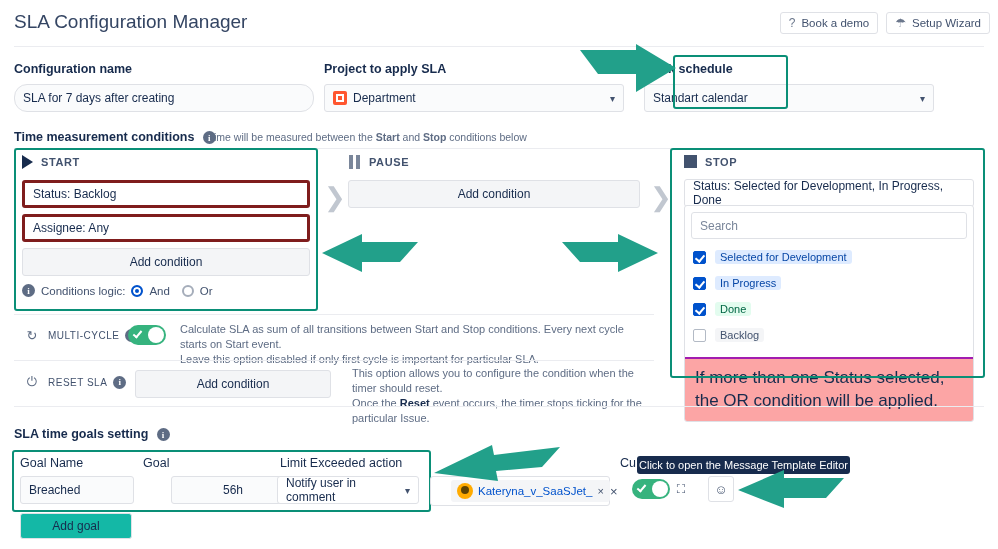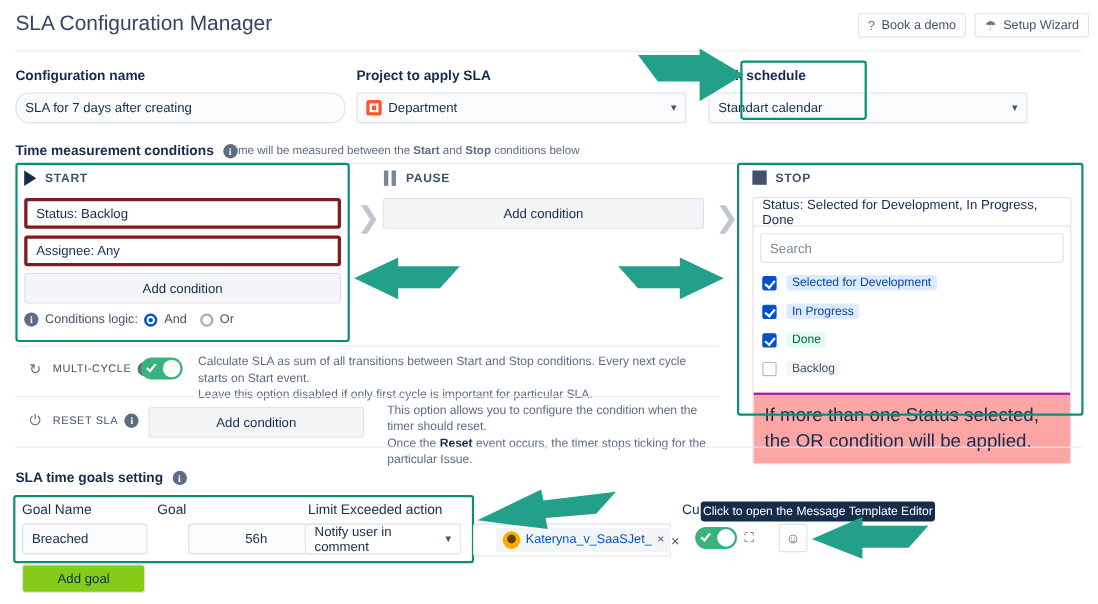--- a/index.html
+++ b/index.html
@@ -149,21 +149,21 @@
     display:flex; align-items:center; justify-content:center; color:#42526e; font-size: 13px;
   }
   .expand { width: 26px; height: 26px; display:flex; align-items:center; justify-content:center; color:#42526e; }
 
   .tooltip {
     background: #172b4d; color: #fff; font-size: 11px; border-radius: 3px;
     padding: 3px 2px; white-space: nowrap;
   }
 
   .add-goal {
-    border: 1px solid #dfe1e6; border-radius: 3px; background: #84cc16;
+    border: 1px solid #dfe1e6; border-radius: 3px; background: #14b8a6;
     height: 26px; display: flex; align-items: center; justify-content: center; font-size: 12px;
   }
 
   
   .tarrow { position: absolute; }
 </style>
 </head>
 <body>
 
 <div class="page">

